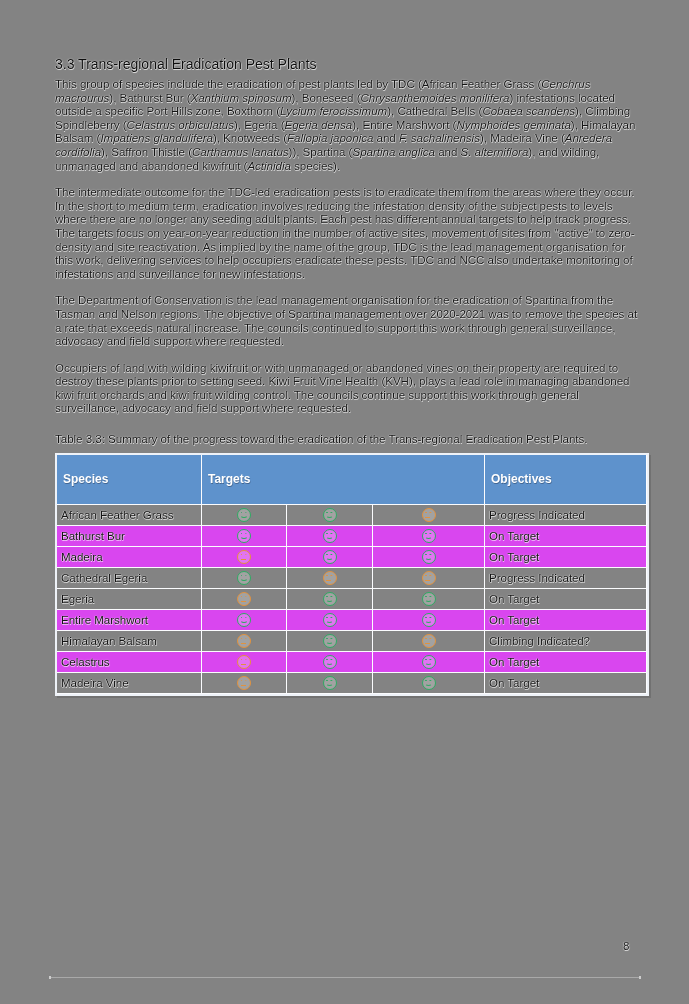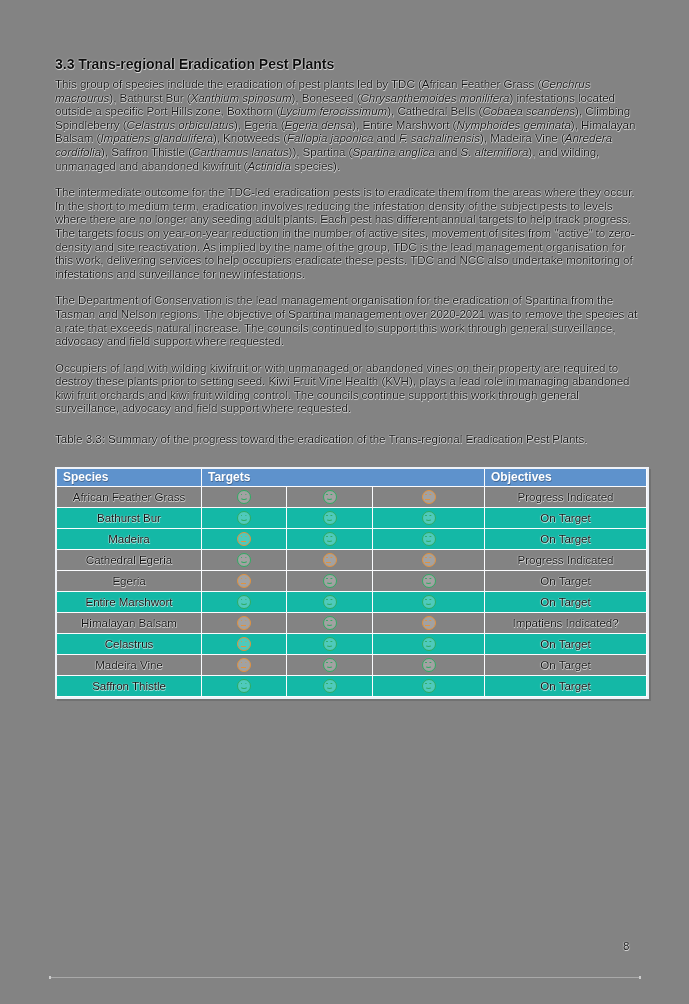--- a/index.html
+++ b/index.html
@@ -9,52 +9,52 @@
     font-family:"Liberation Sans","DejaVu Sans",sans-serif;
     color:#151515;
   }
   .page-content{
     position:absolute;left:55px;top:56px;width:590px;
   }
   .halo{
     text-shadow:0.5px 0.5px 0 rgba(255,255,255,0.65),-0.5px -0.5px 0 rgba(255,255,255,0.55),0 0 2px rgba(255,255,255,0.5);
   }
   h1.doc-heading{
-    font-size:14px;line-height:17px;font-weight:bold;margin:0 0 5px 0;color:#0d0d0d;
+    font-size:14px;line-height:17px;font-weight:normal;margin:0 0 5px 0;color:#0d0d0d;
   }
   p.body-text{
     font-size:11.5px;line-height:13.6px;margin:0 0 13px 0;
   }
   p.caption{
-    font-size:11.5px;line-height:13.6px;margin:17px 0 20px 0;
+    font-size:11.5px;line-height:13.6px;margin:17px 0 6px 0;
   }
   table.progress-table{
     border-collapse:separate;border-spacing:0;table-layout:fixed;width:590px;
     border:2px solid #eef2f8;
     box-shadow:2px 2px 0 rgba(60,60,60,0.25);
     font-size:11.5px;
   }
   table.progress-table td,table.progress-table th{
     border-right:1px solid #fbfcfe;border-bottom:1px solid #fbfcfe;
     padding:3px 4px;vertical-align:middle;
   }
   tr.head-row th{
     background:#5e92cc;color:#ffffff;font-weight:bold;font-size:12px;
-    text-align:left;padding:1px 6px;height:15px;
+    text-align:left;padding:17px 6px;height:15px;
     text-shadow:0.5px 0.5px 0 rgba(40,60,90,0.5);
   }
   tr.head-row th.center{text-align:left;}
   tr.subhead-row td{
     background:#e4ebf5;text-align:center;font-size:11.5px;line-height:12.5px;
     height:26px;padding:2px 3px;color:#111;
   }
   tr.data-row td{height:14px;}
-  tr.data-row.blue td{background:#14b8a6;}
+  tr.data-row.blue td{background:#d946ef;}
   tr.data-row.gray td{background:transparent;}
-  td.species-cell,td.objective-cell{text-align:center;padding-left:5px;}
+  td.species-cell,td.objective-cell{text-align:left;padding-left:5px;}
   td.face-cell{text-align:center;}
   
   .face{
     display:inline-block;width:12px;height:12px;border:1.5px solid currentColor;
     border-radius:50%;position:relative;vertical-align:-2px;background:rgba(255,255,255,0.25);
   }
   .face::before{
     content:"";position:absolute;width:1.6px;height:1.8px;border-radius:50%;
     background:currentColor;left:2.6px;top:3px;box-shadow:4.4px 0 0 currentColor;
   }
@@ -155,42 +155,35 @@
           <td class="face-cell"><span class="face green smile"></span></td>
           <td class="face-cell"><span class="face green smile"></span></td>
           <td class="face-cell"><span class="face green smile"></span></td>
           <td class="objective-cell halo">On Target</td>
         </tr>
         <tr class="data-row gray">
           <td class="species-cell halo">Himalayan Balsam</td>
           <td class="face-cell"><span class="face orange neutral"></span></td>
           <td class="face-cell"><span class="face green smile"></span></td>
           <td class="face-cell"><span class="face orange neutral"></span></td>
-          <td class="objective-cell halo">Impatiens Indicated?</td>
+          <td class="objective-cell halo">Climbing Indicated?</td>
         </tr>
         <tr class="data-row blue">
           <td class="species-cell halo">Celastrus</td>
           <td class="face-cell"><span class="face orange neutral"></span></td>
           <td class="face-cell"><span class="face green smile"></span></td>
           <td class="face-cell"><span class="face green smile"></span></td>
           <td class="objective-cell halo">On Target</td>
         </tr>
         <tr class="data-row gray">
           <td class="species-cell halo">Madeira Vine</td>
           <td class="face-cell"><span class="face orange neutral"></span></td>
           <td class="face-cell"><span class="face green smile"></span></td>
           <td class="face-cell"><span class="face green smile"></span></td>
           <td class="objective-cell halo">On Target</td>
         </tr>
-        <tr class="data-row blue">
-          <td class="species-cell halo">Saffron Thistle</td>
-          <td class="face-cell"><span class="face green smile"></span></td>
-          <td class="face-cell"><span class="face green smile"></span></td>
-          <td class="face-cell"><span class="face green smile"></span></td>
-          <td class="objective-cell halo">On Target</td>
-        </tr>
       </tbody>
   </table>
 
 </div>
 
 <div class="page-number halo">8</div>
 <div class="footer-rule"></div>
 
 </body></html>

